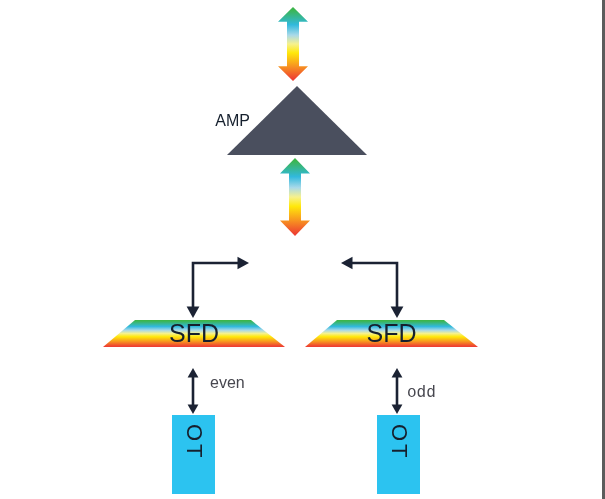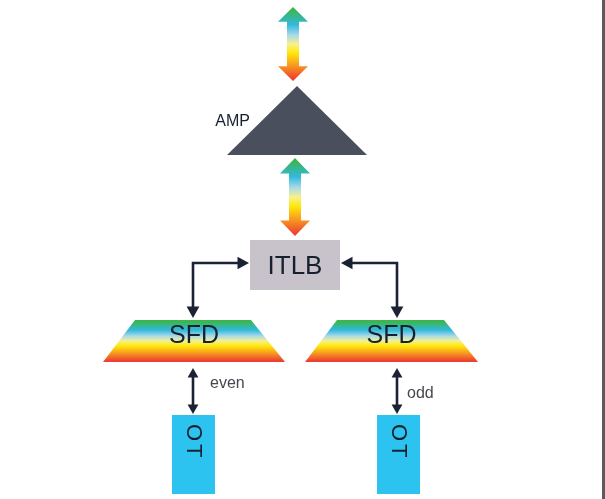--- a/index.html
+++ b/index.html
@@ -43,24 +43,24 @@
   
   #itlb-box {
     left: 250px; top: 240px; width: 90px; height: 50px;
     background: var(--itlb-fill, #c8c2cb);
     display: flex; align-items: center; justify-content: center;
   }
   #itlb-box .node-label { font-size: 26px; color: var(--label-text, #16202e); }
 
   
   .sfd-trapezoid {
-    top: 320px; height: 42px;
+    top: 320px; height: 27px;
     background: var(--rainbow, linear-gradient(to bottom,#3cb54b 3%,#31b9dd 24%,#a9d9e9 38%,#f6f18d 50%,#ffe80a 62%,#f79420 80%,#ee4032 97%));
     clip-path: polygon(32px 0, calc(100% - 34px) 0, 100% 100%, 0 100%);
-    display: flex; align-items: flex-start; justify-content: center;
+    display: flex; align-items: center; justify-content: center;
   }
   #sfd-left-trapezoid  { left: 103px; width: 182px; }
   #sfd-right-trapezoid { left: 305px; width: 173px; }
   .sfd-trapezoid .node-label { font-size: 25px; color: var(--label-text, #16202e); }
 
   
   .ot-box {
     top: 415px; width: 43px; height: 79px;
     background: var(--ot-fill, #2cc3f0);
     display: flex; justify-content: center; align-items: flex-start;
@@ -74,21 +74,21 @@
     padding-top: 9px;
     color: var(--label-text, #16202e);
   }
 
   
   .edge-label {
     font-size: 16px;
     color: var(--edge-label-text, #47474f);
   }
   #even-label { left: 210px; top: 374px; }
-  #odd-label  { left: 407px; top: 384px; }
+  #odd-label  { left: 407px; top: 384px; font-family: Liberation Mono, monospace; }
 
   
   #connector-layer {
     left: 0; top: 0; width: 605px; height: 499px;
     pointer-events: none;
   }
   #connector-layer polyline {
     fill: none;
     stroke: var(--connector, #1b2233);
     stroke-width: 2.6;
@@ -100,23 +100,20 @@
 
 <div id="canvas">
 
   <div id="spectrum-arrow-top" class="abs spectrum-arrow"></div>
 
   <div id="amp-triangle" class="abs"></div>
   <div id="amp-label" class="abs">AMP</div>
 
   <div id="spectrum-arrow-mid" class="abs spectrum-arrow"></div>
 
-  <div id="itlb-box" class="abs">
-    <span class="node-label">ITLB</span>
-  </div>
 
   <svg id="connector-layer" class="abs" viewBox="0 0 605 499">
     <g>
       <polyline points="193,309 193,263 239,263"></polyline>
       <polygon points="249,263 237.5,256.7 237.5,269.3"></polygon>
       <polygon points="193,318 186.6,306.5 199.4,306.5"></polygon>
     </g>
     <g>
       <polyline points="397,309 397,263 351,263"></polyline>
       <polygon points="341,263 352.5,256.7 352.5,269.3"></polygon>

